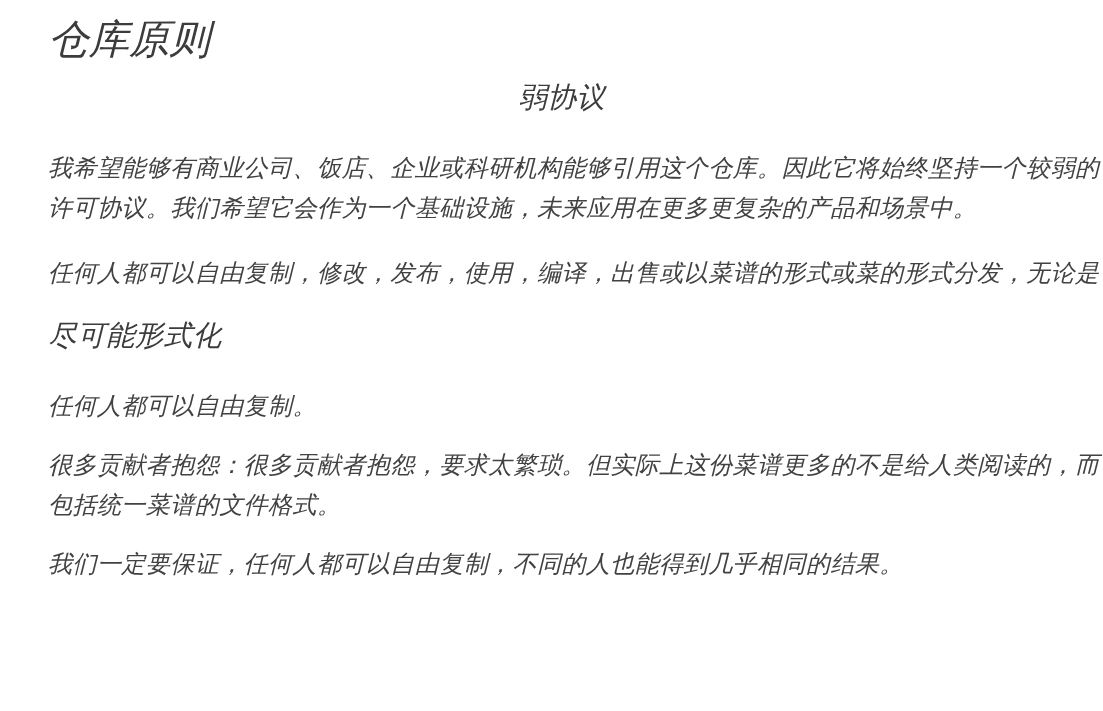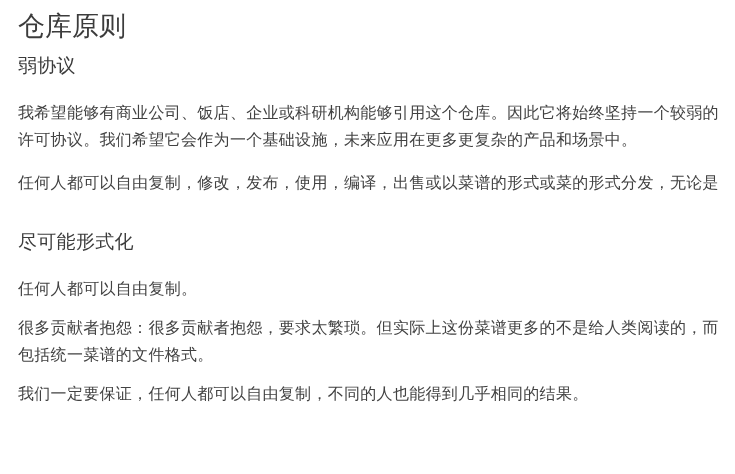--- a/index.html
+++ b/index.html
@@ -7,40 +7,41 @@
     padding: 0;
     background: #ffffff;
   }
   body {
     width: 735px;
     height: 474px;
     overflow: hidden;
     font-family: "Liberation Sans", "DejaVu Sans", sans-serif;
   }
   .doc {
-    padding: 8px 18px 0 18px;
+    padding: 8px 18px 0 32px;
     color: #424242;
+    font-style: italic;
   }
   h1 {
     font-size: 27px;
     line-height: 36px;
     font-weight: 400;
     margin: 0;
     color: #3c3c3c;
     letter-spacing: 0px;
   }
   h2 {
     font-size: 19px;
     line-height: 26px;
     font-weight: 400;
     color: #3c3c3c;
     letter-spacing: 0.3px;
   }
-  h2.h2-first  { margin: 9px 0 20px 0; }
-  h2.h2-second { margin: 33px 0 20px 0; }
+  h2.h2-first  { margin: 9px 0 20px 0; text-align: center; }
+  h2.h2-second { margin: 16px 0 20px 0; }
   p {
     margin: 0 4px 16px 0;
     font-size: 16px;
     line-height: 27px;
     letter-spacing: 0.3px;
   }
   p.tight { margin-bottom: 12px; }
   .line {
     display: block;
     white-space: nowrap;

